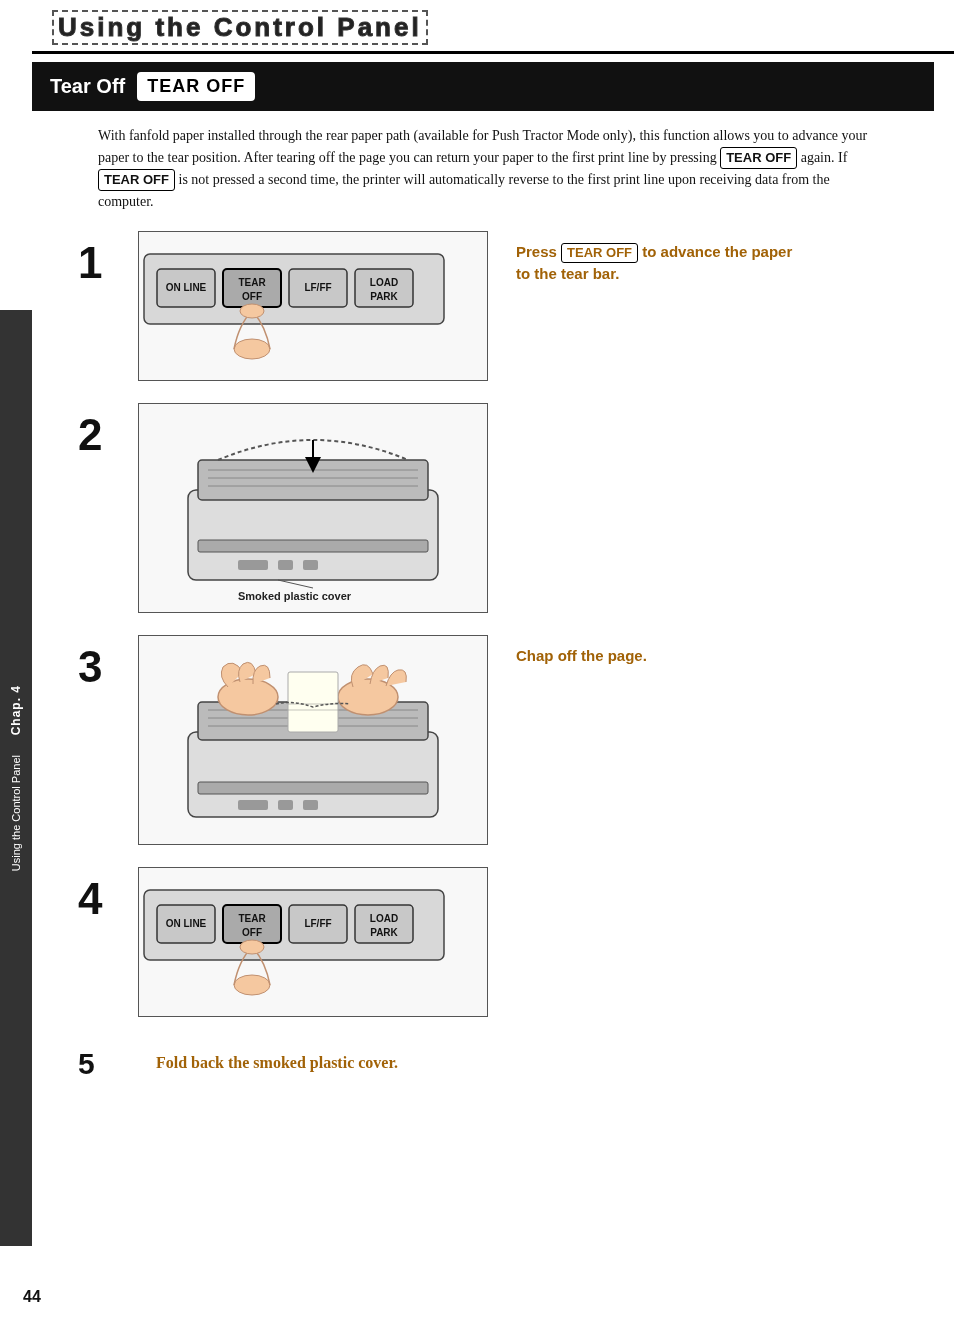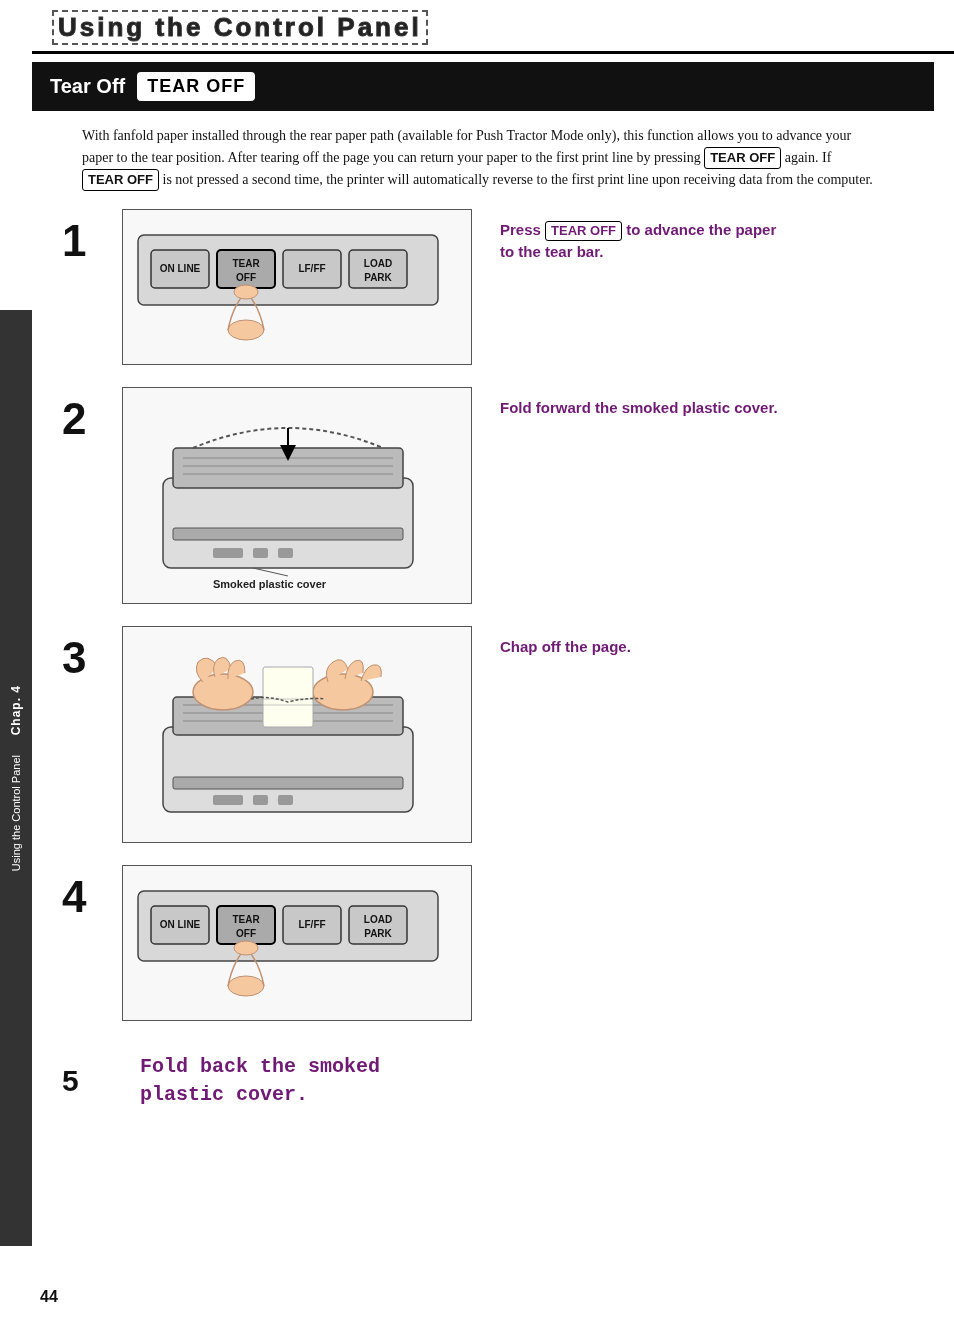--- a/index.html
+++ b/index.html
@@ -110,30 +110,30 @@
       min-width: 40px;
     }
     .step-image-box {
       border: 1.5px solid #555;
       background: #f8f8f8;
       min-width: 350px;
       max-width: 360px;
       min-height: 150px;
       display: flex;
       flex-direction: column;
+      align-items: center;
       justify-content: center;
       position: relative;
-      padding: 10px;
     }
     .step-desc {
       margin-left: 28px;
       font-family: Arial, sans-serif;
       font-size: 15px;
       font-weight: bold;
-      color: #701a75;
+      color: #a16207;
       max-width: 280px;
       line-height: 1.4;
       padding-top: 10px;
     }
 
     
     .sidebar {
       position: absolute;
       left: 0;
       top: 310px;
@@ -160,21 +160,21 @@
       font-family: Arial, sans-serif;
       writing-mode: vertical-rl;
       transform: rotate(180deg);
       white-space: nowrap;
     }
 
     
     .page-number {
       position: absolute;
       bottom: 20px;
-      left: 40px;
+      left: 23px;
       font-family: Arial, sans-serif;
       font-size: 16px;
       font-weight: bold;
       color: #111;
     }
 
     
     .step-5-row {
       display: flex;
       align-items: center;
@@ -197,21 +197,21 @@
   <div class="page-title">
     <span>Using the Control Panel</span>
   </div>
 </div>
 
 <div class="section-header" style="margin-left:32px; margin-top:8px;">
   <span class="section-header-text">Tear Off</span>
   <span class="section-header-badge">TEAR OFF</span>
 </div>
 
-<div class="main-content" style="margin-left:12px;">
+<div class="main-content" style="margin-left:28px;">
 
   <p class="intro-para">
     <span>With fanfold paper installed through the rear paper path (available for Push Tractor Mode only), this function allows you to advance your paper to the tear position. After tearing off the page you can return your paper to the first print line by pressing </span>
     <span class="inline-badge">TEAR OFF</span>
     <span> again. If </span>
     <span class="inline-badge">TEAR OFF</span>
     <span> is not pressed a second time, the printer will automatically reverse to the first print line upon receiving data from the computer.</span>
   </p>
 
   <div class="steps-area">
@@ -277,23 +277,20 @@
 
           <rect x="40" y="130" width="230" height="12" rx="2" fill="#aaa" stroke="#555" stroke-width="1"></rect>
           <rect x="80" y="150" width="30" height="10" rx="2" fill="#999"></rect>
           <rect x="120" y="150" width="15" height="10" rx="2" fill="#999"></rect>
           <rect x="145" y="150" width="15" height="10" rx="2" fill="#999"></rect>
 
           <line x1="120" y1="170" x2="155" y2="178" stroke="#555" stroke-width="1"></line>
           <text x="80" y="190" font-family="Arial" font-size="11" fill="#222">Smoked plastic cover</text>
         </svg>
       </div>
-      <div class="step-desc">
-        <span>Fold forward the smoked plastic cover.</span>
-      </div>
     </div>
 
     <div class="step-row">
       <div class="step-number">3</div>
       <div class="step-image-box" style="min-height:210px;">
         <svg width="310" height="195" viewBox="0 0 310 195">
 
           <rect x="30" y="90" width="250" height="85" rx="8" fill="#ddd" stroke="#444" stroke-width="1.5"></rect>
 
           <rect x="40" y="60" width="230" height="38" rx="4" fill="#bbb" stroke="#444" stroke-width="1.5"></rect>
@@ -357,20 +354,20 @@
             <ellipse cx="113" cy="62" rx="12" ry="7" fill="#f5c8a0" stroke="#c09070" stroke-width="1"></ellipse>
           </svg>
         </div>
       </div>
     </div>
 
   </div>
 
   <div class="step-5-row">
     <div class="step-number step-number-small">5</div>
-    <div class="step-desc" style="padding-top:0;font-size:20px;font-weight:bold;font-family:Liberation Mono, monospace;">
+    <div class="step-desc" style="padding-top:0;font-size:16px;font-weight:bold;font-family:Liberation Serif, serif;text-align:center;">
       <span>Fold back the smoked plastic cover.</span>
     </div>
   </div>
 
 </div>
 
 <div class="page-number">44</div>
 
 </body></html>

